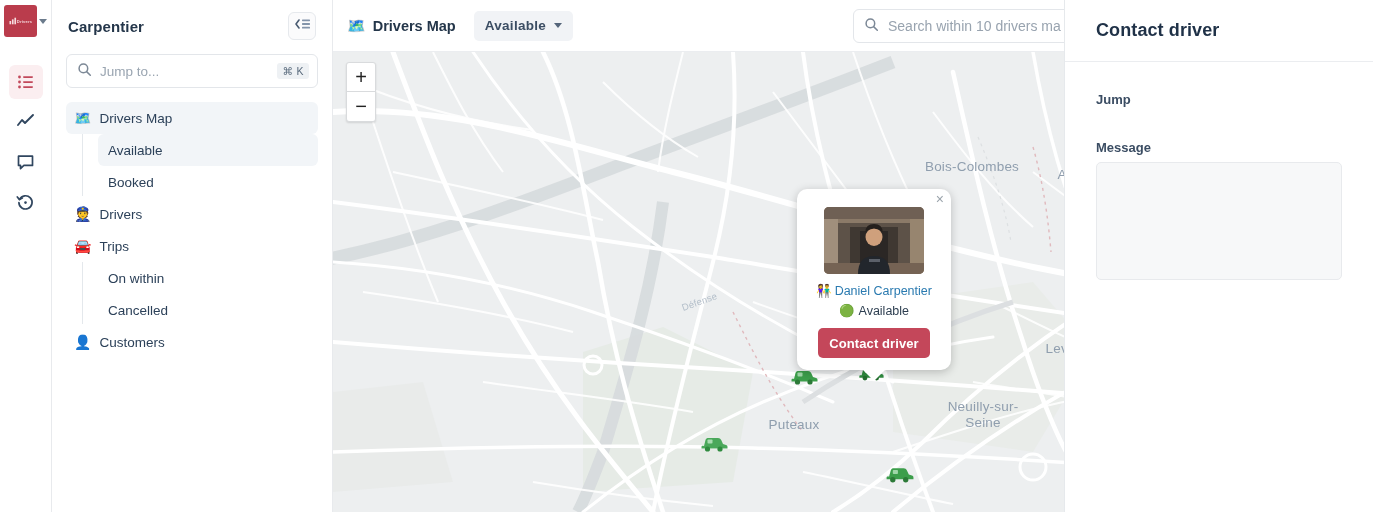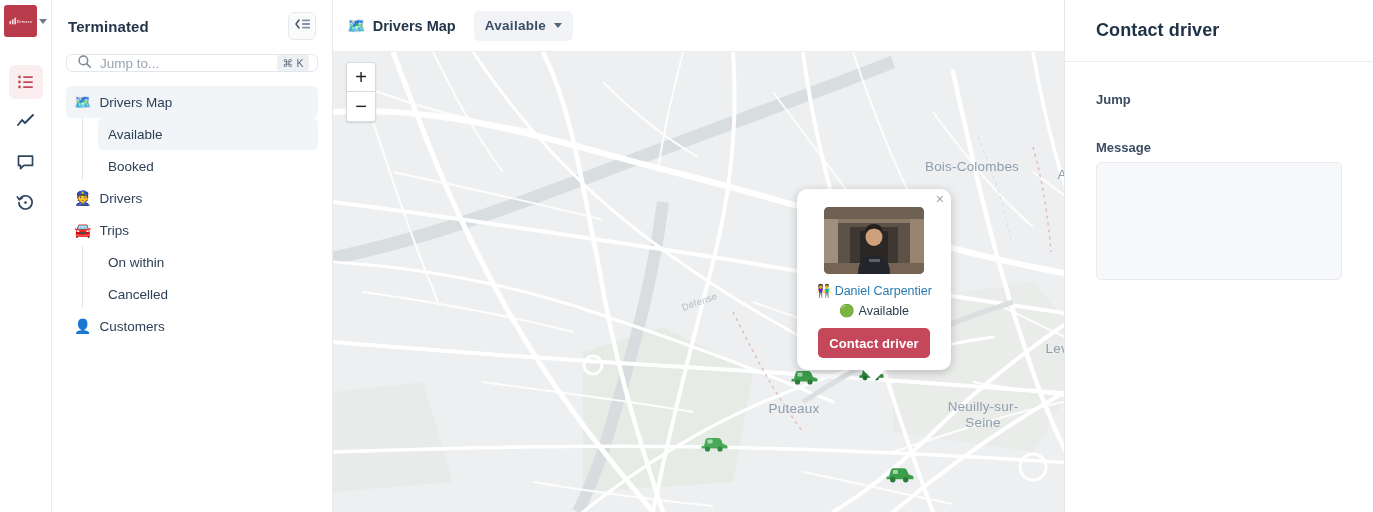--- a/index.html
+++ b/index.html
@@ -110,21 +110,21 @@
     border-radius: 6px;
     background: #fbfbfc;
     display: flex;
     align-items: center;
     justify-content: center;
     cursor: pointer;
   }
   .jump {
     display: flex;
     align-items: center;
-    height: 18px;
+    height: 34px;
     border: 1px solid #e3e6ea;
     border-radius: 6px;
     padding: 0 8px 0 10px;
     background: #fff;
     margin-top: 2px;
     cursor: text;
   }
   .jump .ph {
     flex: 1;
     font-size: 13.5px;
@@ -487,21 +487,21 @@
           <path d="M3.6 6.4A6.6 6.6 0 1 1 2.9 9.6" fill="none" stroke="#30465f" stroke-width="1.7" stroke-linecap="round"></path>
           <polyline points="1.3,4 3.5,6.6 6.3,5.1" fill="none" stroke="#30465f" stroke-width="1.7" stroke-linecap="round" stroke-linejoin="round"></polyline>
           <circle cx="9.5" cy="9.6" r="1.3" fill="#30465f"></circle>
         </svg>
       </span>
     </div>
   </div>
 
   <div class="sidebar">
     <div class="sb-head">
-      <div class="sb-title">Terminated</div>
+      <div class="sb-title">Carpentier</div>
       <div class="collapse-btn">
         <span>
           <svg width="17" height="14" viewBox="0 0 17 14">
             <polyline points="5,3 2,7 5,11" fill="none" stroke="#4a5c72" stroke-width="1.6" stroke-linecap="round" stroke-linejoin="round"></polyline>
             <g fill="#8394aa">
               <rect x="8" y="2.4" width="8" height="1.8" rx="0.6"></rect>
               <rect x="8" y="6.1" width="8" height="1.8" rx="0.6"></rect>
               <rect x="8" y="9.8" width="8" height="1.8" rx="0.6"></rect>
             </g>
           </svg>
@@ -563,20 +563,29 @@
   <div class="mapcol">
 
     <div class="topbar">
       <div class="doc-title">
         <span class="emo">🗺️</span>
         <span>Drivers Map</span>
       </div>
       <div class="chip">
         <span>Available</span>
         <span class="caret"></span>
+      </div>
+      <div class="searchbox">
+        <span>
+          <svg width="15" height="15" viewBox="0 0 15 15">
+            <circle cx="6.4" cy="6.4" r="4.3" fill="none" stroke="#7c8896" stroke-width="1.5"></circle>
+            <line x1="9.6" y1="9.6" x2="13.3" y2="13.3" stroke="#7c8896" stroke-width="1.5" stroke-linecap="round"></line>
+          </svg>
+        </span>
+        <span class="ph">Search within 10 drivers ma</span>
       </div>
     </div>
 
     <div class="mapview">
 
       <svg class="map-svg" viewBox="0 0 1040 460" preserveAspectRatio="none">
         <rect x="0" y="0" width="1040" height="460" fill="#edeff0"></rect>
 
         <path d="M250 300 L330 275 L420 320 L400 430 L250 440 Z" fill="#e6ebe6"></path>
         <path d="M560 250 L700 230 L760 300 L700 400 L560 380 Z" fill="#e9ece9"></path>
@@ -659,21 +668,21 @@
 
       <div class="maplabel" style="left:639px;top:107px;transform:translateX(-50%)">Bois-Colombes</div>
       <div class="maplabel" style="left:766px;top:115px;transform:translateX(-50%)">Asnières-sur-
 Seine</div>
       <div class="maplabel" style="left:1018px;top:108px;transform:translateX(-50%)">Saint-Ouen-su</div>
       <div class="maplabel" style="left:862px;top:189px;transform:translateX(-50%)">Clichy-la-
 Garenne</div>
       <div class="maplabel" style="left:761px;top:289px;transform:translateX(-50%)">Levallois-Perret</div>
       <div class="maplabel" style="left:650px;top:347px;transform:translateX(-50%)">Neuilly-sur-
 Seine</div>
-      <div class="maplabel" style="left:461px;top:349px;transform:translateX(-50%)">Puteaux</div>
+      <div class="maplabel" style="left:461px;top:365px;transform:translateX(-50%)">Puteaux</div>
 
       <div class="maplabel tiny rotd" style="left:348px;top:244px;">Défense</div>
       <div class="maplabel tiny rotd2" style="left:862px;top:236px;">Bd Périphérique intérieur</div>
       <div class="maplabel tiny" style="left:1026px;top:220px;">Bd Pér</div>
       <div class="maplabel small" style="left:1043px;top:386px;transform:translateX(-50%)">PIGALLE</div>
       <div class="maplabel small" style="left:932px;top:422px;transform:translateX(-50%)">8E
 ARRONDISSEMENT</div>
 
       <div class="car" style="left:456px;top:314px;">
         <svg width="30" height="20" viewBox="0 0 30 20">

